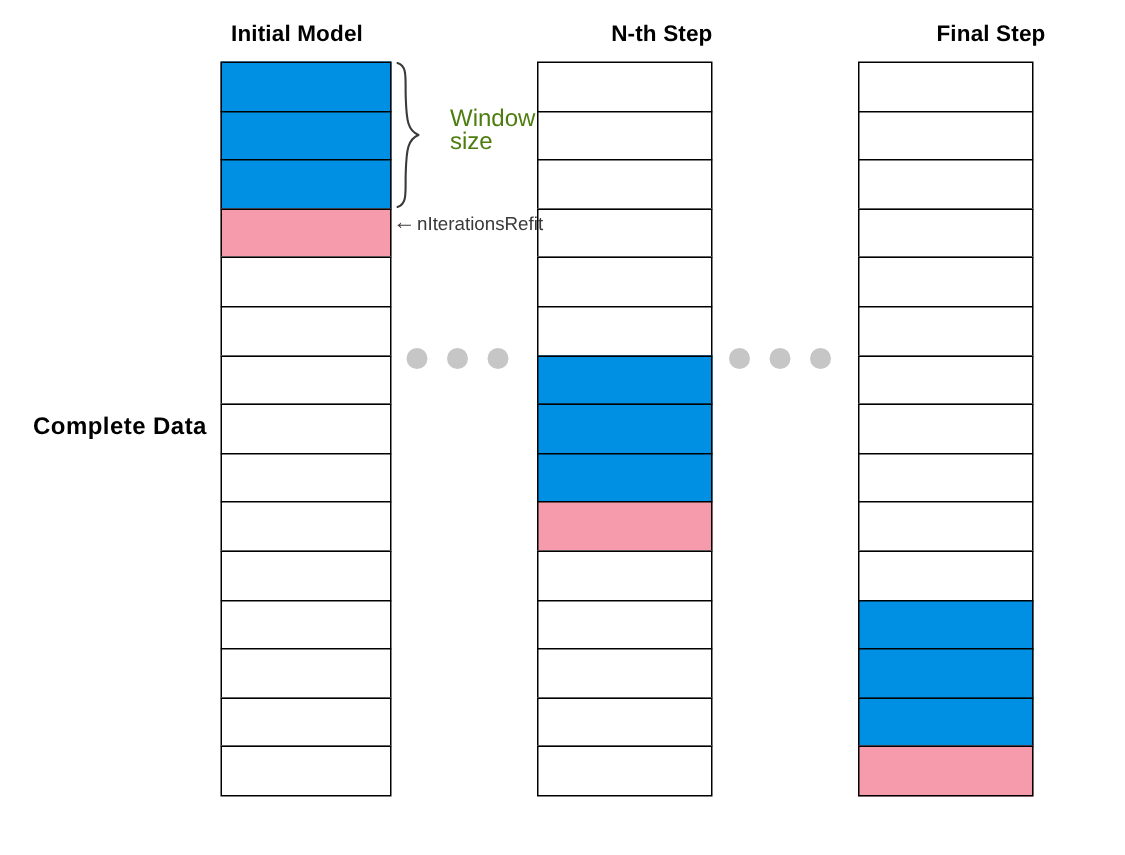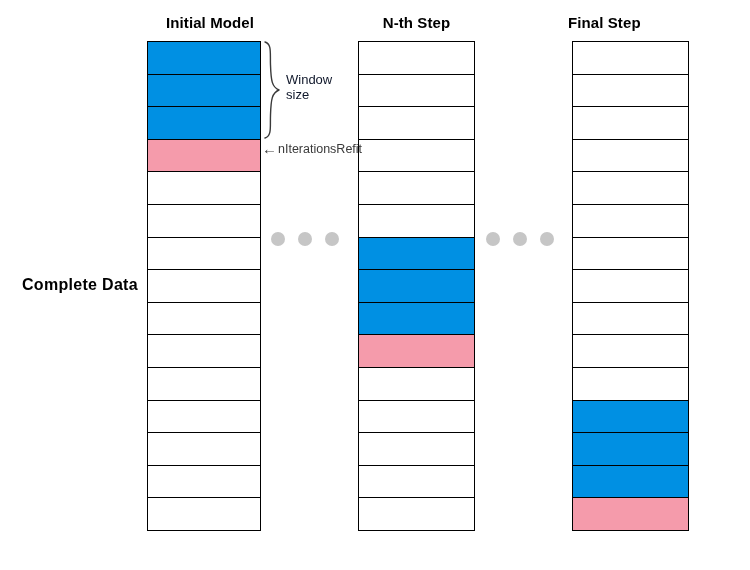--- a/index.html
+++ b/index.html
@@ -22,23 +22,23 @@
 
   
   .col-title {
     position: absolute;
     font-size: 15px;
     font-weight: bold;
     color: #000000;
     white-space: nowrap;
     letter-spacing: 0.1px;
   }
-  #title-0 { left: 153px; top: 14px; width: 114px; text-align: center; }
-  #title-1 { left: 358px; top: 14px; width: 117px; text-align: center; }
-  #title-2 { left: 568px; top: 14px; width: 117px; text-align: left; }
+  #title-0 { left: 141px; top: 14px; width: 114px; text-align: center; }
+  #title-1 { left: 358px; top: 14px; width: 117px; text-align: right; }
+  #title-2 { left: 580px; top: 14px; width: 117px; text-align: right; }
 
   
   .side-label {
     position: absolute;
     left: 22px;
     top: 276px;
     font-size: 16px;
     font-weight: bold;
     color: #000000;
     white-space: nowrap;
@@ -89,25 +89,25 @@
     position: absolute;
     left: 262px;
     top: 41px;
     width: 22px;
     height: 98px;
   }
   .brace-wrap svg { display: block; }
 
   .brace-label {
     position: absolute;
-    left: 286px;
+    left: 300px;
     top: 72px;
-    font-size: 13px;
+    font-size: 16px;
     line-height: 15px;
-    color: #0f172a;
+    color: #4d7c0f;
     white-space: pre-line;
   }
 
   
   .refit-annotation {
     position: absolute;
     left: 262px;
     top: 141px;
     display: flex;
     align-items: center;

